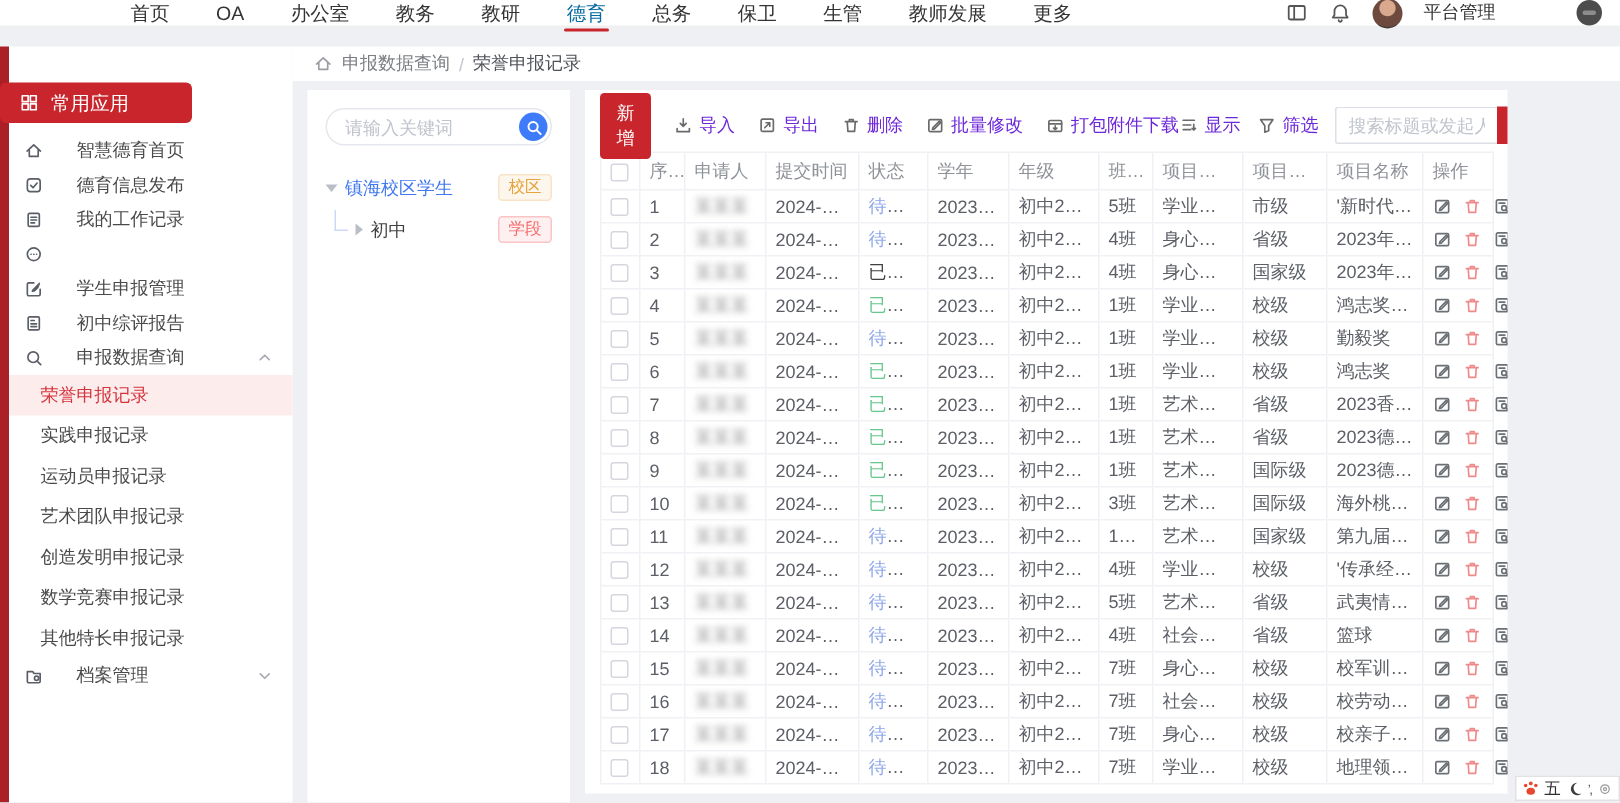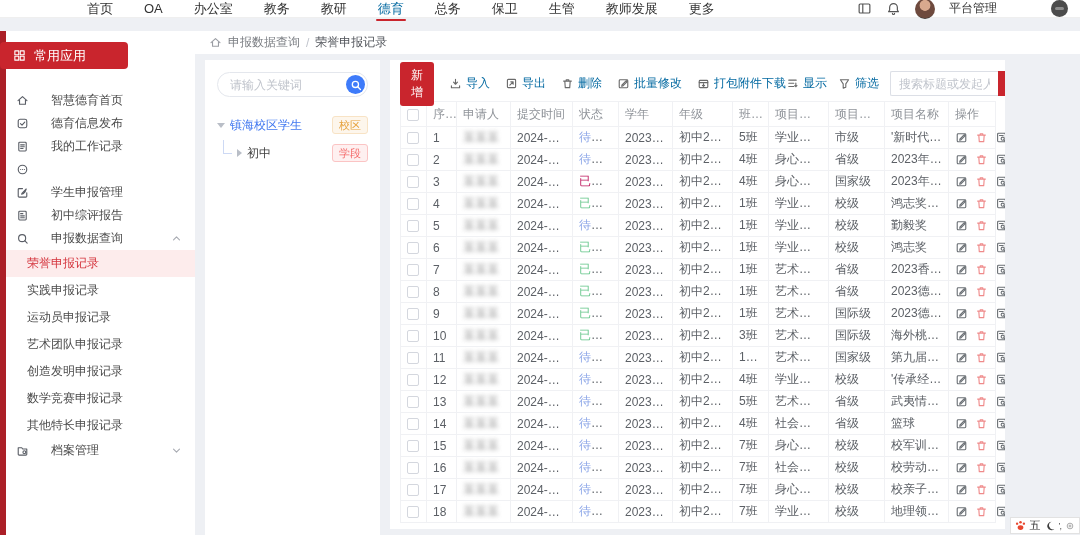--- a/index.html
+++ b/index.html
@@ -15,21 +15,21 @@
   .nav-item.active::after { content:""; position:absolute; left:0; right:0; bottom:3px; height:2px; background:#c9252d; border-radius:1px; }
   .topbar-right { margin-left:auto; display:flex; align-items:center; gap:14px; margin-right:12px; color:#555; }
   .avatar { width:20px; height:20px; border-radius:50%; background:radial-gradient(circle at 50% 32%, #d9a98e 0 30%, #6e4a3e 34% 72%, #413a37 76%); }
   .uname { color:#333; }
   .widget { width:17px; height:17px; border-radius:50%; background:#4c4c4c; margin-left:40px; position:relative; }
   .widget::after { content:""; position:absolute; left:4px; top:7px; width:9px; height:3px; border-radius:2px; background:#8d8d8d; }
 
   
   .redstrip { position:absolute; left:0; top:31px; bottom:0; width:6px; background:#ab1f27; }
   .sidebar { position:absolute; left:6px; top:31px; bottom:0; width:189px; background:#fff; }
-  .apps-btn { position:absolute; left:-6px; top:11px; width:128px; height:27px; background:#c9252d; color:#fff; border:none; border-radius:4px; display:flex; align-items:center; gap:8px; padding-left:13px; font-size:13px; cursor:pointer; }
+  .apps-btn { position:absolute; left:-6px; top:24px; width:128px; height:27px; background:#c9252d; color:#fff; border:none; border-radius:4px; display:flex; align-items:center; gap:8px; padding-left:13px; font-size:13px; cursor:pointer; }
   .menu { padding-top:58px; }
   .menu-item { display:flex; align-items:center; gap:22px; padding:0 12px 0 10px; height:23px; color:#4a4a4a; cursor:pointer; }
   .menu-item .mi-label { flex:1; }
   .mi-icon { color:#5a5e66; display:flex; }
   .mi-caret { color:#a8abb2; display:flex; }
   .submenu-item { height:27px; line-height:27px; padding-left:21px; color:#4a4a4a; cursor:pointer; }
   .submenu-item.active { background:#fdecec; color:#d4333c; }
 
   
   .breadcrumb { position:absolute; left:195px; top:31px; right:0; height:23px; background:#fff; display:flex; align-items:center; gap:6px; padding-left:14px; color:#7a7d82; }
@@ -53,39 +53,39 @@
   .caret-right { border-top:4px solid transparent; border-bottom:4px solid transparent; border-left:5px solid #b9bec7; }
   .connector { width:9px; height:14px; border-left:1px solid #cdd9f4; border-bottom:1px solid #cdd9f4; margin-top:-12px; }
   .tag { margin-left:auto; font-size:11px; line-height:16px; padding:0 6px; border-radius:3px; }
   .tag-warn { color:#e6a23c; background:#fdf6ec; border:1px solid #f8e3c5; }
   .tag-danger { color:#f56c6c; background:#fef0f0; border:1px solid #fbc4c4; }
 
   
   .main-panel { position:absolute; left:390px; top:60px; width:615px; bottom:6px; background:#fff; padding:10px 10px 0; overflow:hidden; }
   .tb { display:flex; align-items:center; height:27px; }
   .btn-new { background:#c9252d; color:#fff; border:none; border-radius:3px; padding:5px 11px; font-size:12px; cursor:pointer; }
-  .tb-action { display:flex; align-items:center; gap:4px; color:#0369a1; margin-left:15px; cursor:pointer; white-space:nowrap; }
+  .tb-action { display:flex; align-items:center; gap:4px; color:#6d28d9; margin-left:15px; cursor:pointer; white-space:nowrap; }
   .tb-action .ic { display:flex; color:#6a6a6a; }
   .tb-right { margin-left:auto; display:flex; align-items:center; gap:11px; }
   .tb-right .tb-action { margin-left:0; }
   .search-box { display:flex; }
   .tbl-input { width:108px; height:25px; border:1px solid #dcdfe6; border-right:none; border-radius:2px 0 0 2px; padding:0 8px; font-size:12px; outline:none; font-family:inherit; color:#333; }
   .tbl-input::placeholder { color:#c0c4cc; }
   .search-btn { width:35px; height:25px; background:#c9252d; border:none; border-radius:0 2px 2px 0; color:#fff; display:flex; align-items:center; justify-content:center; cursor:pointer; }
 
   table { width:100%; border-collapse:collapse; table-layout:fixed; margin-top:4px; }
   th,td { border:1px solid #f0f1f4; padding:0 6px; font-weight:normal; text-align:left; white-space:nowrap; overflow:hidden; text-overflow:ellipsis; font-size:12px; }
   th { color:#8f9399; height:25px; }
   td { color:#5c6066; height:22px; }
   .c0{width:26px}.c1{width:30px}.c2{width:54px}.c3{width:62px}.c4{width:46px}.c5{width:54px}.c6{width:60px}.c7{width:36px}.c8{width:60px}.c9{width:56px}.c10{width:64px}.c11{width:47px}
   .cbx { display:inline-block; width:12px; height:12px; border:1px solid #d4d7de; border-radius:2px; background:#fff; vertical-align:middle; cursor:pointer; }
   .blur { filter:blur(2px); opacity:.7; color:#777; }
   .st-pending { color:#8ca6e8; }
   .st-pass { color:#67c78c; }
-  .st-back { color:#be185d; }
+  .st-back { color:#404040; }
   .ops { overflow:visible; }
   .ops-wrap { display:flex; gap:7px; align-items:center; }
   .op { display:flex; color:#6b7075; cursor:pointer; }
   .op-del { color:#ef8a8a; }
 
   
   .ime { position:absolute; right:0; bottom:1px; height:17px; background:#fff; border:1px solid #e2e2e2; display:flex; align-items:center; gap:4px; padding:0 4px; font-size:11px; z-index:6; }
   .ime-mode { color:#2f2f2f; font-size:11px; }
   .ime-punct { color:#555; font-size:9px; letter-spacing:-1px; }
 </style>

